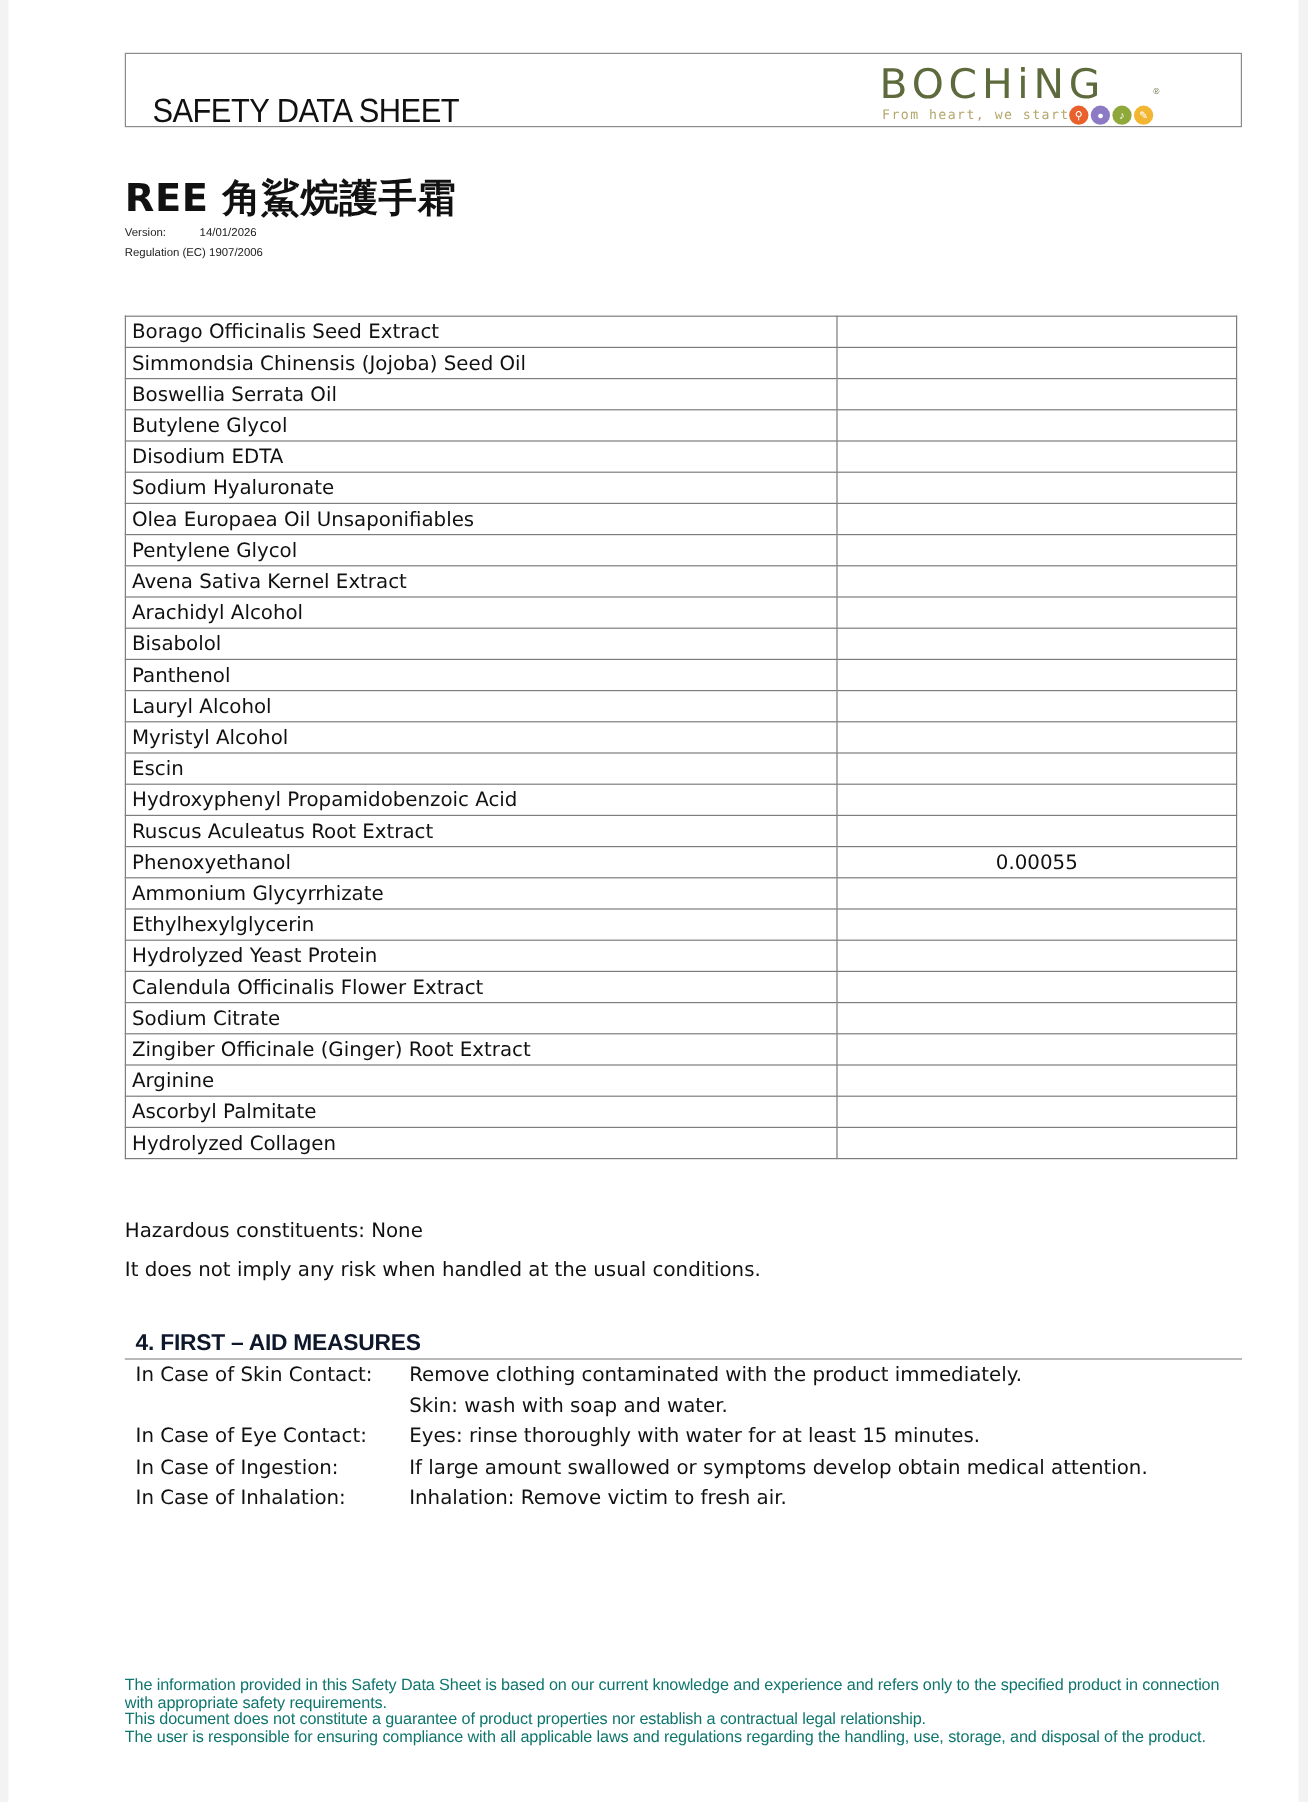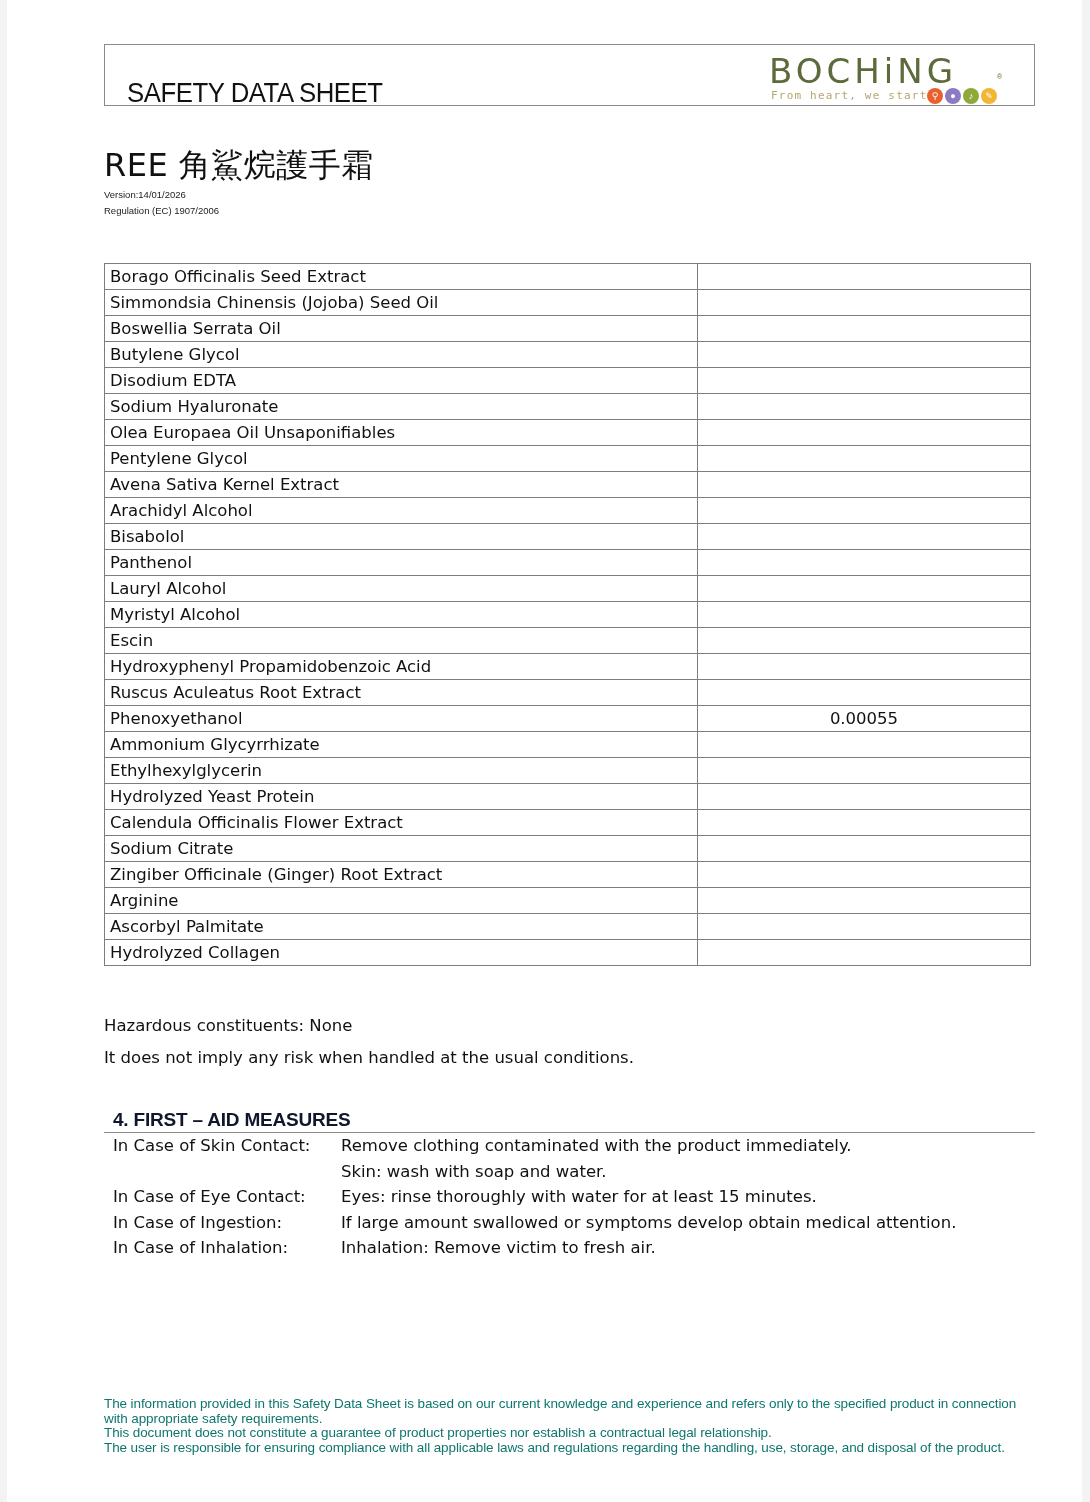--- a/index.html
+++ b/index.html
@@ -19,45 +19,45 @@
     position: absolute; left: 104px; top: 44px; width: 931px; height: 62px;
     border: 1px solid #8a8a8a; box-sizing: border-box;
   }
   .header-title {
     position: absolute; left: 22px; top: 32px;
     font-size: 28px; letter-spacing: -0.5px; color: #111;
     font-family: "Liberation Sans", sans-serif;
     transform: scaleX(0.92); transform-origin: left top;
   }
   .logo {
-    position: absolute; left: 664px; top: 4px; width: 240px; height: 56px;
+    position: absolute; left: 628px; top: 4px; width: 240px; height: 56px;
   }
   .logo-word {
     position: absolute; left: 0; top: 2px;
     font-size: 34px; font-weight: normal; color: #5d6a3c; letter-spacing: 4px;
     font-family: "DejaVu Sans", sans-serif;
   }
   .logo-reg {
     position: absolute; left: 228px; top: 24px; font-size: 7px; color: #5d6a3c;
   }
   .logo-tagline {
     position: absolute; left: 2px; top: 40px; font-size: 11px; color: #b5a86e;
     letter-spacing: 1.2px; font-family: "DejaVu Sans Mono", monospace;
   }
   .logo-dots { position: absolute; left: 158px; top: 39px; display: flex; gap: 2px; }
   .logo-dot { width: 16px; height: 16px; border-radius: 50%; display: flex; align-items: center; justify-content: center; font-size: 9px; color: #fff; }
 
   .product-title {
     position: absolute; left: 104px; top: 144px;
-    font-size: 32px; font-weight: normal; color: #111; letter-spacing: 0.5px;
+    font-size: 32px; font-weight: bold; color: #111; letter-spacing: 0.5px;
     font-family: "DejaVu Sans", sans-serif;
   }
   .meta { position: absolute; left: 104px; font-size: 9.5px; color: #222; }
   .meta-version { top: 189px; }
-  .meta-version .val { margin-left: 0; }
+  .meta-version .val { margin-left: 28px; }
   .meta-reg { top: 205px; }
 
   table.ingredients {
     position: absolute; left: 104px; top: 263px;
     width: 927px; border-collapse: collapse;
     font-family: "DejaVu Sans", sans-serif; font-size: 16.5px;
   }
   table.ingredients td {
     border: 1.5px solid #7d7d7d; height: 25.1px; padding: 0 0 0 5px;
     line-height: 25px; vertical-align: middle; box-sizing: border-box;

